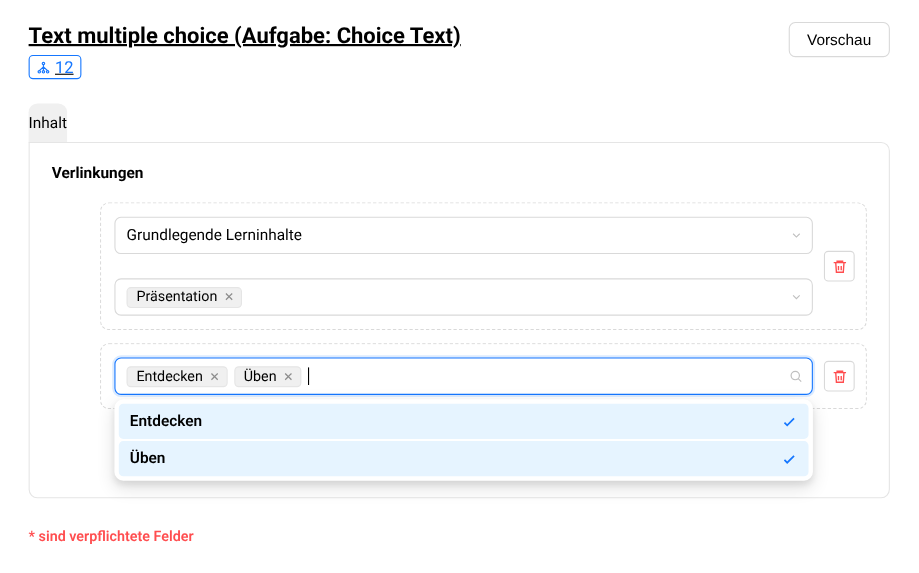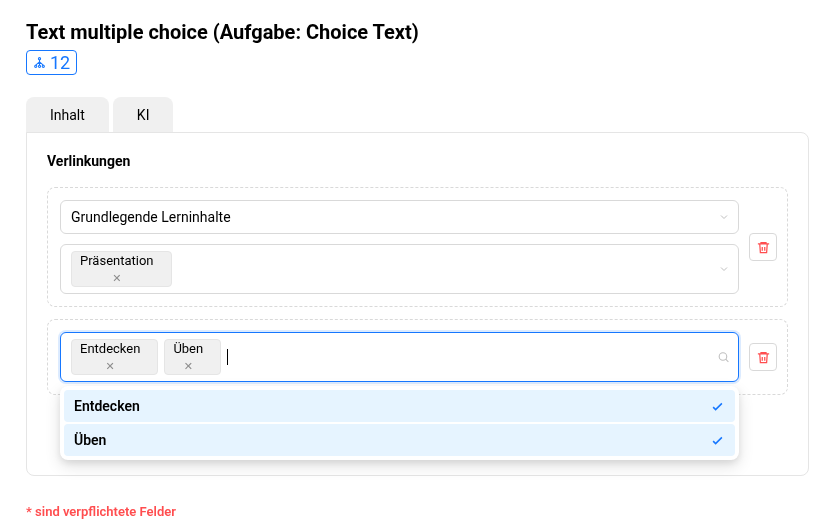--- a/index.html
+++ b/index.html
@@ -9,81 +9,81 @@
     padding: 20px 26px;
     color: #000;
     font-size: 14px;
   }
   .header-row {
     display: flex;
     align-items: flex-start;
     justify-content: space-between;
     margin-bottom: 4px;
   }
-  .title-block { display: flex; flex-direction: column; gap: 6px; }
+  .title-block { display: flex; flex-direction: column; gap: 6px; text-decoration: underline; }
   .page-title { font-size: 20px; font-weight: 700; }
   .badge-small {
     display: inline-flex; align-items: center; gap: 4px;
     border: 1px solid #1677ff; color: #1677ff; border-radius: 4px;
-    padding: 1px 6px; font-size: 18px; width: fit-content;
+    padding: 1px 6px; font-size: 15px; width: fit-content;
   }
   .header-actions { display: flex; gap: 10px; }
   .btn {
     border-radius: 6px; padding: 7px 16px; font-size: 14px; cursor: pointer;
     border: 1px solid #d9d9d9; background: #fff;
   }
   .btn-primary { background: #1677ff; border-color: #1677ff; color: #fff; }
 
   .tabs {
     display: flex; gap: 4px; margin-top: 22px;
   }
   .tab {
-    padding: 10px 24px; background: #f0f0f0; border-radius: 8px 8px 0 0;
+    padding: 10px 0; background: #f0f0f0; border-radius: 8px 8px 0 0;
     font-size: 14px; color: #000; cursor: pointer;
   }
   .tab.active { background: #fff; color: #1677ff; border: 1px solid #e5e5e5; border-bottom: none; position: relative; z-index: 2; }
   .tab-badge {
     display: inline-flex; justify-content: center; align-items: center;
     background: #1677ff; color: #fff; border-radius: 50%;
     width: 18px; height: 18px; font-size: 11px; margin-left: 4px;
   }
 
   .panel {
     border: 1px solid #e5e5e5; border-radius: 0 8px 8px 8px;
     padding: 20px; margin-top: -1px; position: relative; z-index: 1;
     background: #fff;
   }
   .panel-title { font-weight: 700; margin-bottom: 18px; }
 
   .link-group {
     border: 1px dashed #d9d9d9; border-radius: 8px;
     padding: 12px 48px 12px 12px; position: relative;
-    display: flex; flex-direction: column; gap: 10px;
+    display: flex; flex-direction: column; gap: 22px;
     margin-bottom: 12px;
+    margin-left: 44px;
   }
   .select-box {
     border: 1px solid #d9d9d9; border-radius: 6px;
     padding: 6px 28px 6px 10px; position: relative;
     min-height: 34px; display: flex; align-items: center; flex-wrap: wrap; gap: 6px;
     background: #fff;
   }
   .select-box.focused { border-color: #1677ff; box-shadow: 0 0 0 2px rgba(22,119,255,.15); }
   .select-box .chev {
     position: absolute; right: 8px; top: 50%; transform: translateY(-50%);
     color: #bfbfbf; pointer-events: none;
   }
   .select-box .search-ic {
     position: absolute; right: 8px; top: 50%; transform: translateY(-50%);
     color: #bfbfbf;
   }
   .tag {
     background: #f0f0f0; border: 1px solid #e5e5e5; border-radius: 4px;
-    padding: 1px 17px 1px 8px; display: inline-flex; align-items: center; gap: 4px;
+    padding: 1px 4px 1px 8px; display: inline-flex; align-items: center; gap: 4px;
     font-size: 13px;
-    flex-direction: column;
   }
   .tag-x { color: #8c8c8c; cursor: pointer; font-size: 11px; padding: 0 2px; }
   .cursor-caret { width: 1px; height: 16px; background: #000; display: inline-block; }
 
   .delete-btn {
     position: absolute; right: 10px; top: 50%; transform: translateY(-50%);
     width: 28px; height: 28px; border: 1px solid #d9d9d9; border-radius: 4px;
     background: #fff; display: flex; align-items: center; justify-content: center;
     cursor: pointer;
   }
@@ -119,26 +119,26 @@
             <circle cx="5" cy="19" r="2"></circle>
             <circle cx="12" cy="19" r="2"></circle>
             <circle cx="19" cy="19" r="2"></circle>
           <path d="M12 7v4M12 11l-7 6M12 11l7 6M12 11v6"></path>
         </svg>
       </span>
       <span>12</span>
     </div>
   </div>
   <div class="header-actions">
+    <button class="btn">Vorschau</button>
   </div>
 </div>
 
 <div class="tabs">
   <div class="tab">Inhalt</div>
-  <div class="tab">KI</div>
 </div>
 
 <div class="panel">
   <div class="panel-title">Verlinkungen</div>
 
   <div class="link-group">
     <div class="select-box">
       <span>Grundlegende Lerninhalte</span>
       <span class="chev">
         <svg width="12" height="12" viewBox="0 0 24 24" fill="none" stroke="currentColor" stroke-width="2">

